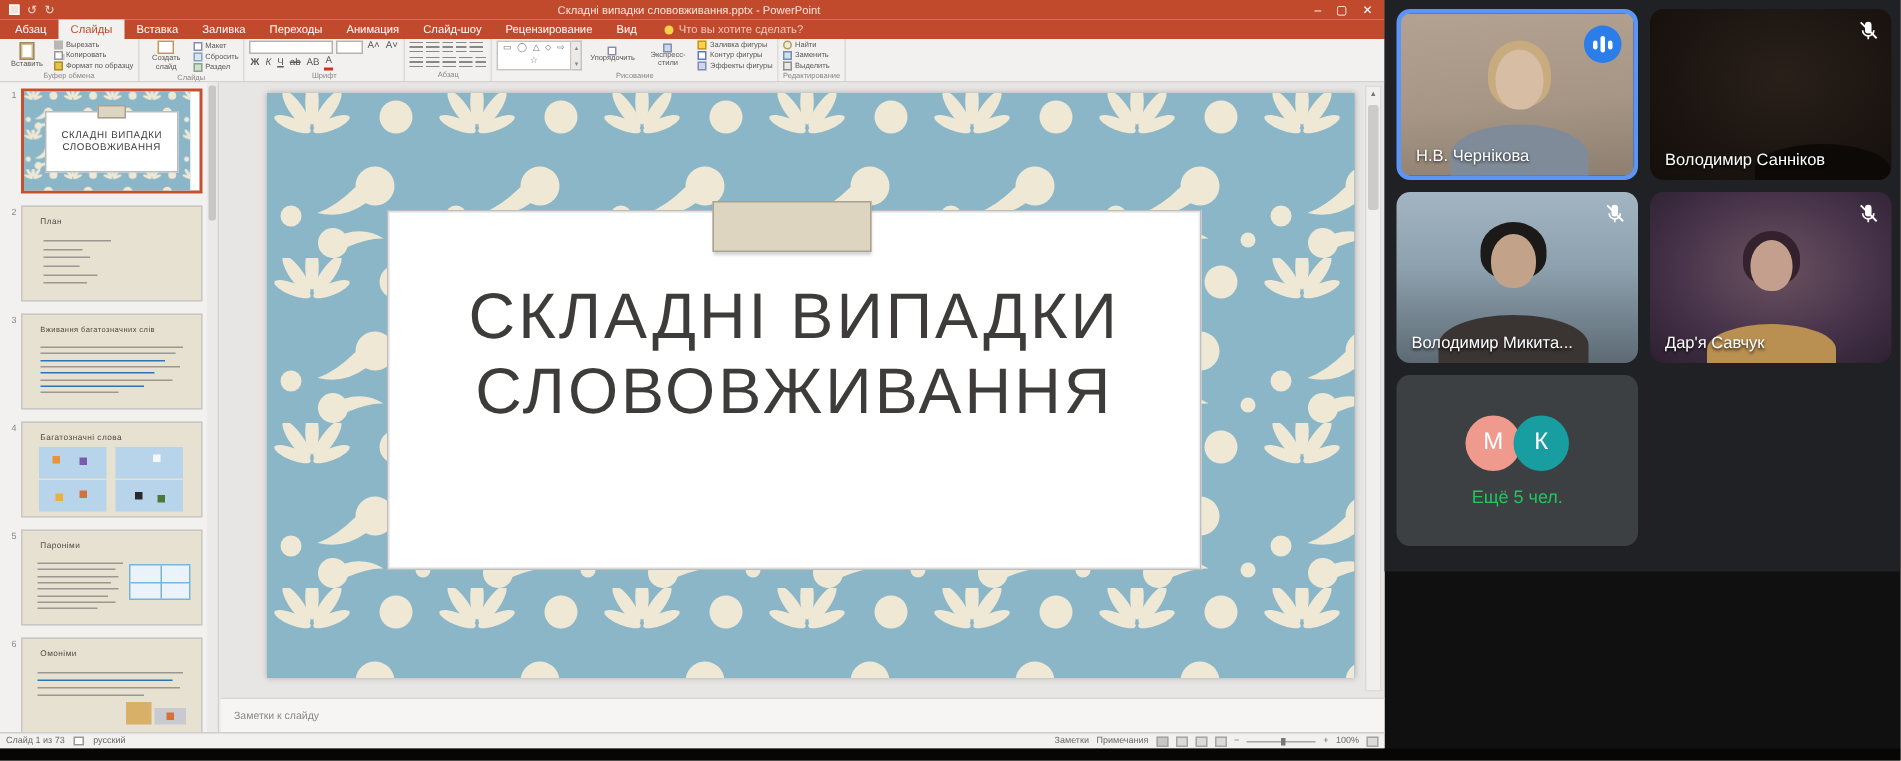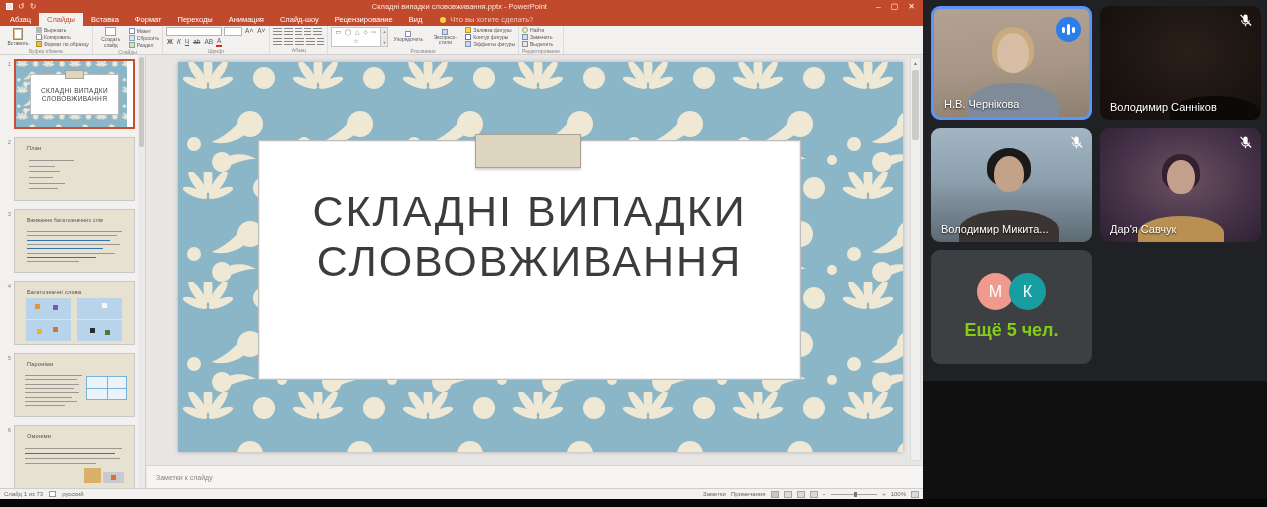--- a/index.html
+++ b/index.html
@@ -159,21 +159,21 @@
   .t7 { background:#3c4043; }
   .t8 { background:linear-gradient(180deg,#c4bcae 0%,#b1a899 55%,#8a8276 100%); }
   .t8 .hair { width:46px; height:48px; left:58px; top:18px; background:#8a4130; }
   .t8 .head { width:30px; height:38px; left:66px; top:24px; background:#ceab92; }
   .t8 .torso { width:96px; height:38px; left:34px; bottom:-8px; background:#4a443f; }
 
   .ovwrap { position:absolute; inset:0; display:flex; flex-direction:column; align-items:center; justify-content:center; gap:10px; }
   .avrow { display:flex; }
   .av { width:37px; height:37px; border-radius:50%; color:#fff; font-size:16px; display:flex; align-items:center; justify-content:center; }
   .av + .av { margin-left:-5px; }
-  .ovlabel { color:#84cc16; font-size:18px;font-weight:bold; }
+  .ovlabel { color:#22c55e; font-size:12px; }
 </style>
 </head>
 <body>
 
 <div class="stage">
 
   <div class="ppt">
 
     <div class="titlebar">
       <div class="qat">
@@ -186,21 +186,21 @@
         <span>–</span>
         <span>▢</span>
         <span>✕</span>
       </div>
     </div>
 
     <div class="tabsrow">
       <div class="tab">Абзац</div>
       <div class="tab active">Слайды</div>
       <div class="tab">Вставка</div>
-      <div class="tab">Формат</div>
+      <div class="tab">Заливка</div>
       <div class="tab">Переходы</div>
       <div class="tab">Анимация</div>
       <div class="tab">Слайд-шоу</div>
       <div class="tab">Рецензирование</div>
       <div class="tab">Вид</div>
       <div class="tellme">
         <span class="bulb"></span>
         <span>Что вы хотите сделать?</span>
       </div>
     </div>

